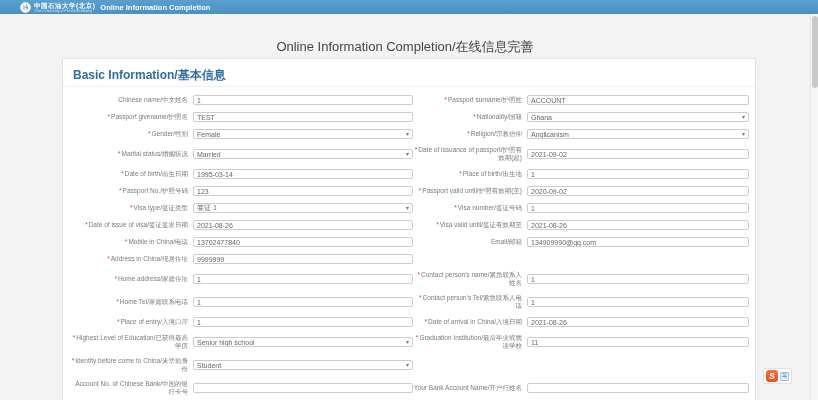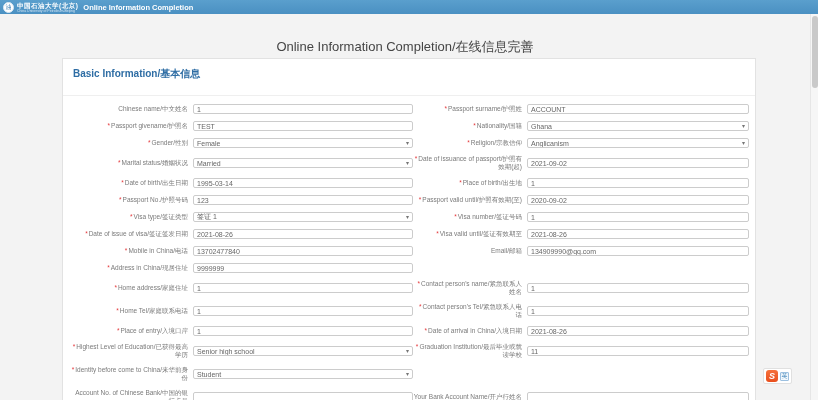--- a/index.html
+++ b/index.html
@@ -6,21 +6,21 @@
   html, body { width: 818px; height: 400px; overflow: hidden; }
   body {
     font-family: "Liberation Sans", sans-serif;
     background: #f3f3f3;
     position: relative;
   }
   
   .topbar {
     position: absolute; left: 0; top: 0; width: 818px; height: 14px;
     background: linear-gradient(#5a9fcd, #4a90c2);
-    display: flex; align-items: center; padding-left: 3px;
+    display: flex; align-items: center; padding-left: 20px;
   }
   .logo-circle {
     width: 11px; height: 11px; border-radius: 50%;
     background: #fff; border: 1px solid #d8e8f4;
     display: flex; align-items: center; justify-content: center;
     color: #3a7fb5; font-size: 6px; line-height: 1; flex: 0 0 auto;
   }
   .uni-names { margin-left: 3px; display: flex; flex-direction: column; justify-content: center; }
   .uni-zh { color: #ffffff; font-size: 6.5px; line-height: 7px; font-weight: bold; letter-spacing: .5px; }
   .uni-en { color: #cfe3f2; font-size: 3.5px; line-height: 4px; }
@@ -29,22 +29,22 @@
   .page-title {
     position: absolute; left: 0; top: 38px; width: 810px;
     text-align: center; font-size: 13px; color: #454545;
   }
   
   .panel {
     position: absolute; left: 62px; top: 58px; width: 694px; height: 342px;
     background: #ffffff; border: 1px solid #e2e2e2; border-bottom: none;
   }
   .section-title {
-    color: #2e6da4; font-size: 10px; font-weight: bold;
-    padding: 8px 10px 14px 10px; border-bottom: 1px solid #efefef;
+    color: #2e6da4; font-size: 12px; font-weight: bold;
+    padding: 8px 10px 2px 10px; border-bottom: 1px solid #efefef;
   }
   .grid {
     display: grid;
     grid-template-columns: 122px 220px 114px 222px;
     column-gap: 0; row-gap: 7px;
     padding: 8px 8px 0 8px;
     align-items: center;
   }
   .cell.lbl {
     text-align: right; padding-right: 5px;

